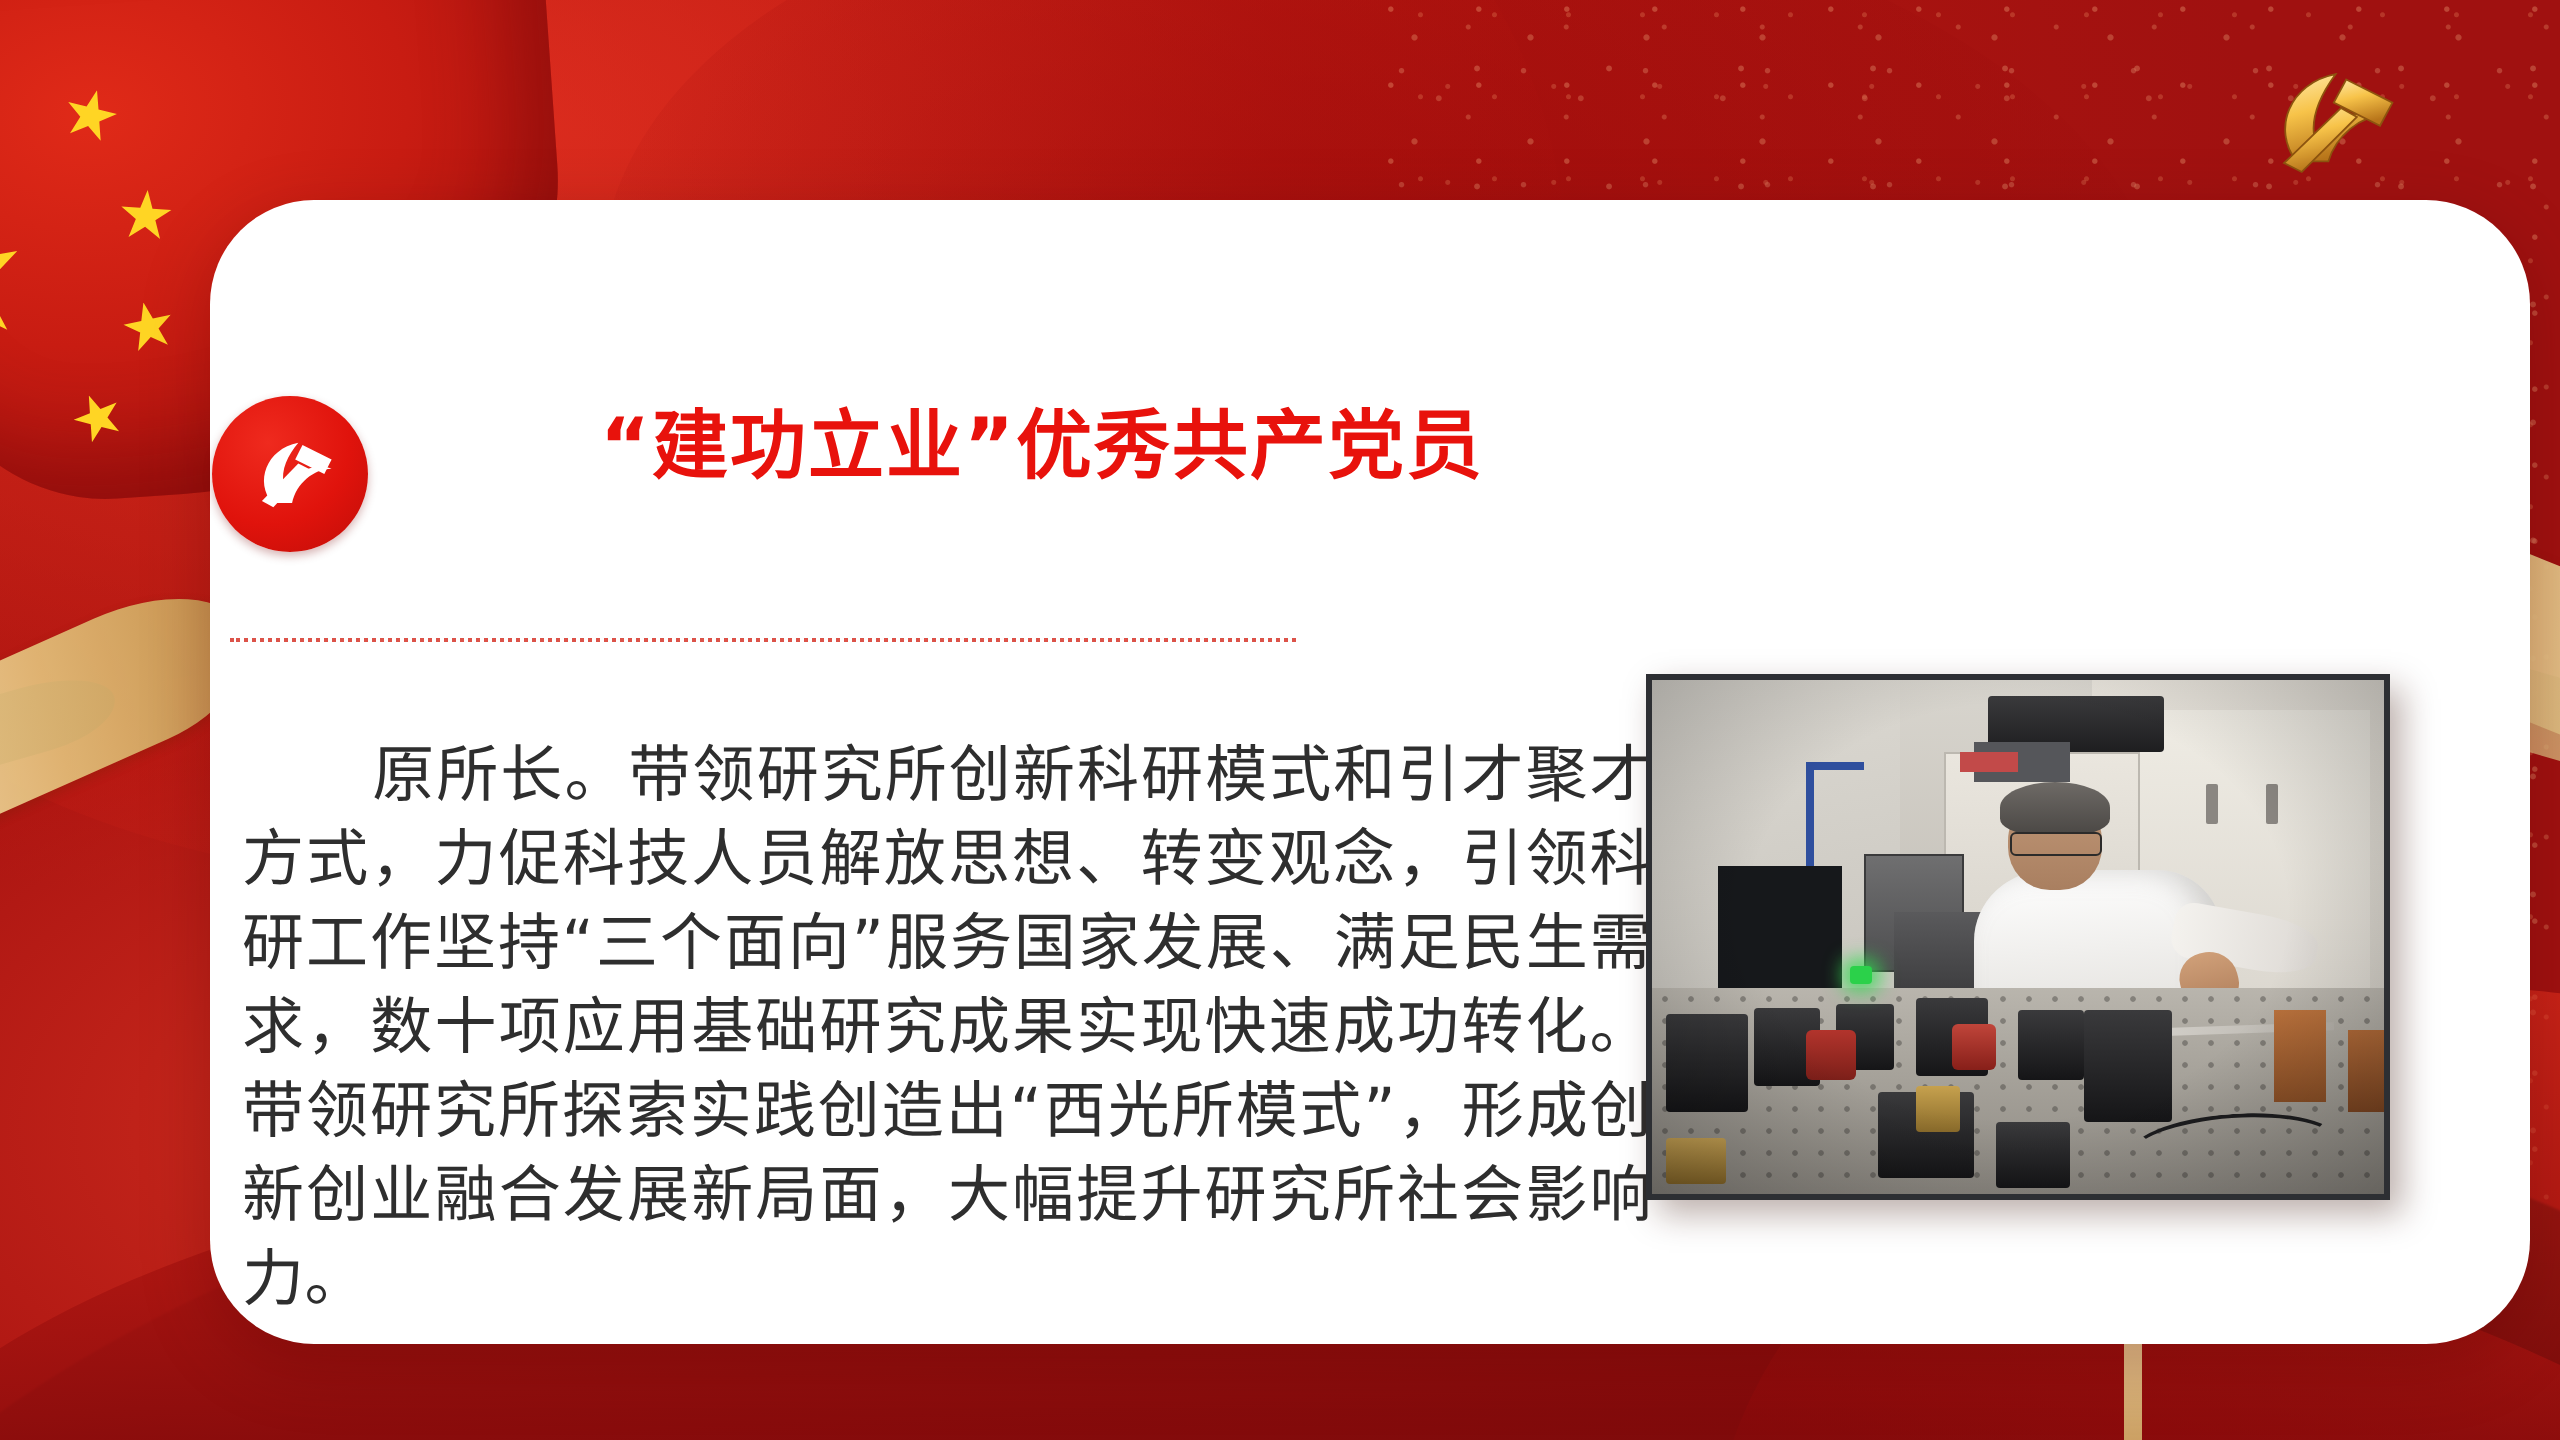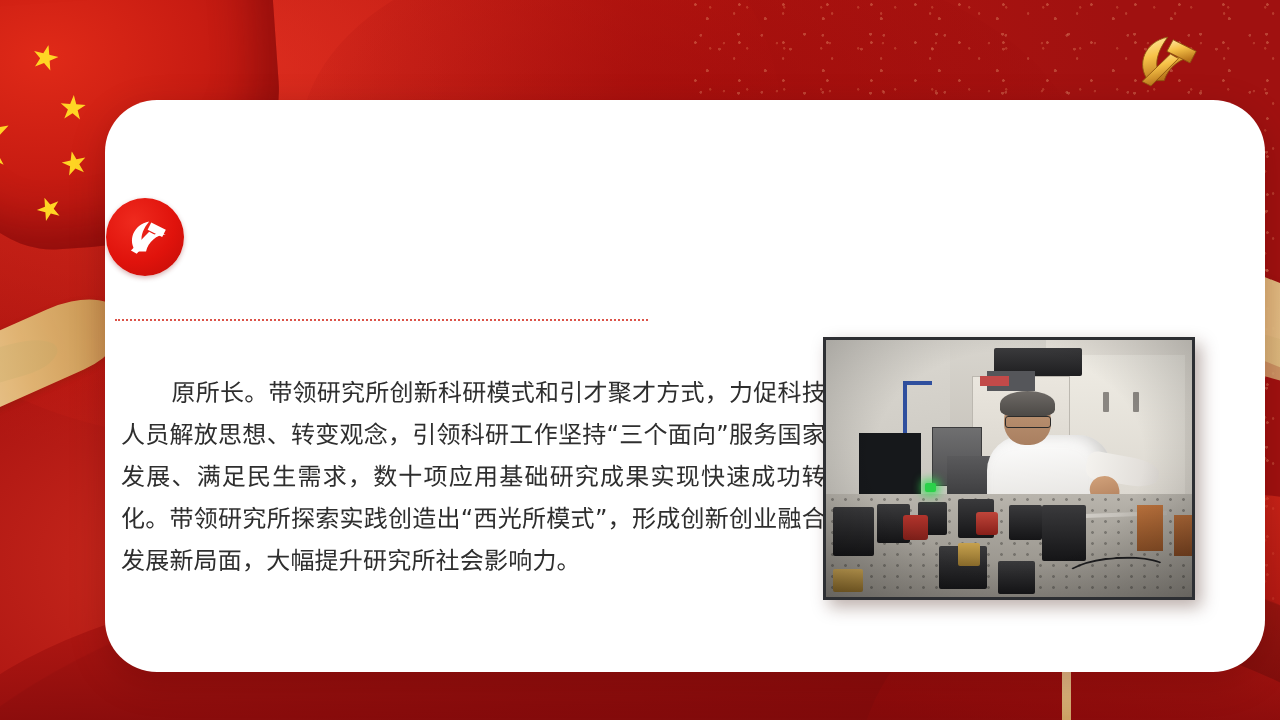--- a/index.html
+++ b/index.html
@@ -248,24 +248,24 @@
     width: 533px;
     height: 0;
     border-top: 2.5px dotted #d6362a;
     opacity: .85;
   }
 
   
   .body-text {
     position: absolute;
     left: 16px;
-    top: 248px;
+    top: 236px;
     width: 705px;
     font-family: "DejaVu Sans", "Liberation Sans", sans-serif;
-    font-size: 24px;
+    font-size: 31px;
     line-height: 42px;
     color: #2e2e2e;
     text-align: justify;
     text-justify: inter-character;
     text-indent: 2.1em;
     letter-spacing: .2px;
   }
 
   
   .photo-frame {
@@ -424,20 +424,21 @@
     <div class="badge-emblem">
       <svg viewBox="0 0 100 100" xmlns="http://www.w3.org/2000/svg" aria-hidden="true">
         <g fill="#ffffff">
           <path d="M33 78 C16 58 27 26 58 20 C48 32 41 46 44 60 C59 45 77 40 90 45 C73 45 56 59 52 78 Z"></path>
           <path d="M62 22 L90 36 L83 50 L55 36 Z"></path>
           <path d="M58 40 L68 45 L34 82 L23 76 Z"></path>
         </g>
       </svg>
     </div>
 
+    <div class="title-main">“建功立业”优秀共产党员</div>
 
 
     <div class="divider"></div>
 
     <p class="body-text">原所长。带领研究所创新科研模式和引才聚才方式，力促科技人员解放思想、转变观念，引领科研工作坚持“三个面向”服务国家发展、满足民生需求，数十项应用基础研究成果实现快速成功转化。带领研究所探索实践创造出“西光所模式”，形成创新创业融合发展新局面，大幅提升研究所社会影响力。</p>
 
     <div class="photo-frame">
       <div class="photo">
         <div class="p-wall-left"></div>
         <div class="p-wall-right"></div>

